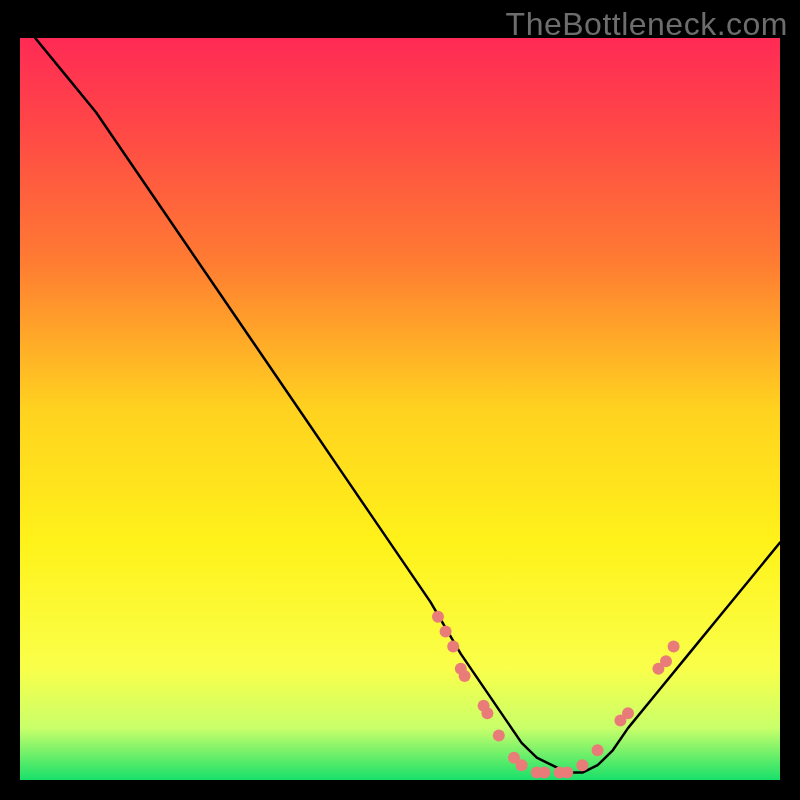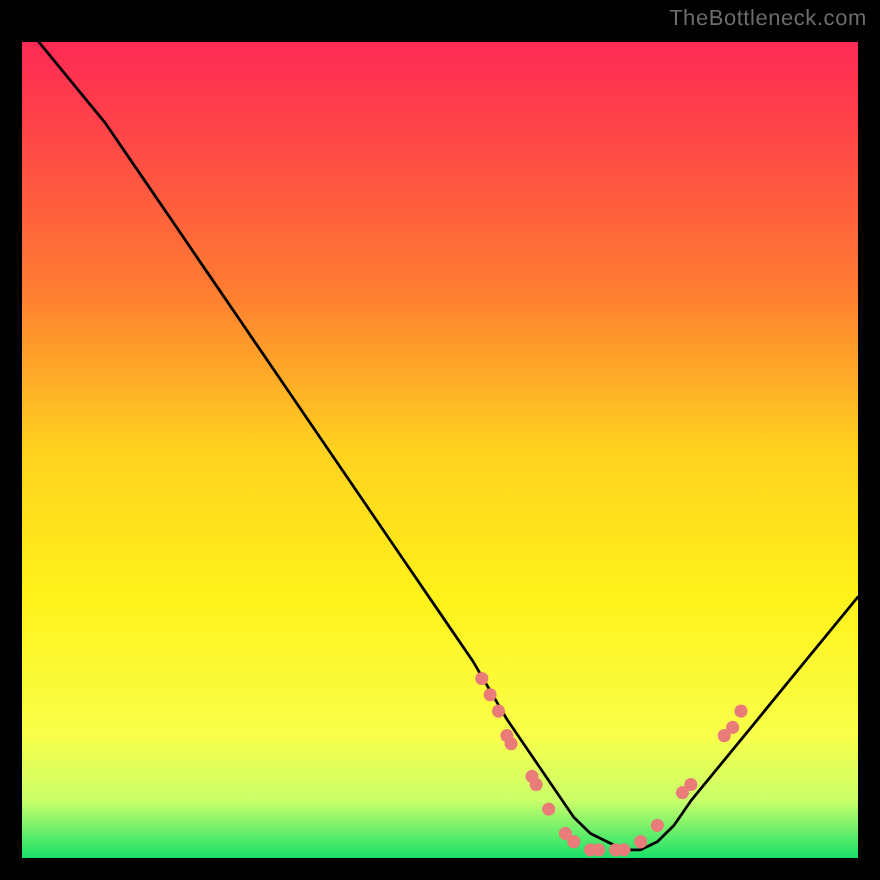--- a/index.html
+++ b/index.html
@@ -8,21 +8,21 @@
     position: relative;
     width: 800px;
     height: 800px;
     background: #000;
   }
   .watermark {
     position: absolute;
     top: 6px;
     right: 12px;
     font-family: Arial, Helvetica, sans-serif;
-    font-size: 20px;
+    font-size: 32px;
     letter-spacing: 0.5px;
     color: #6d6d6d;
     user-select: none;
     white-space: nowrap;
   }
   .plot {
     position: absolute;
     left: 20px;
     top: 38px;
     width: 760px;

